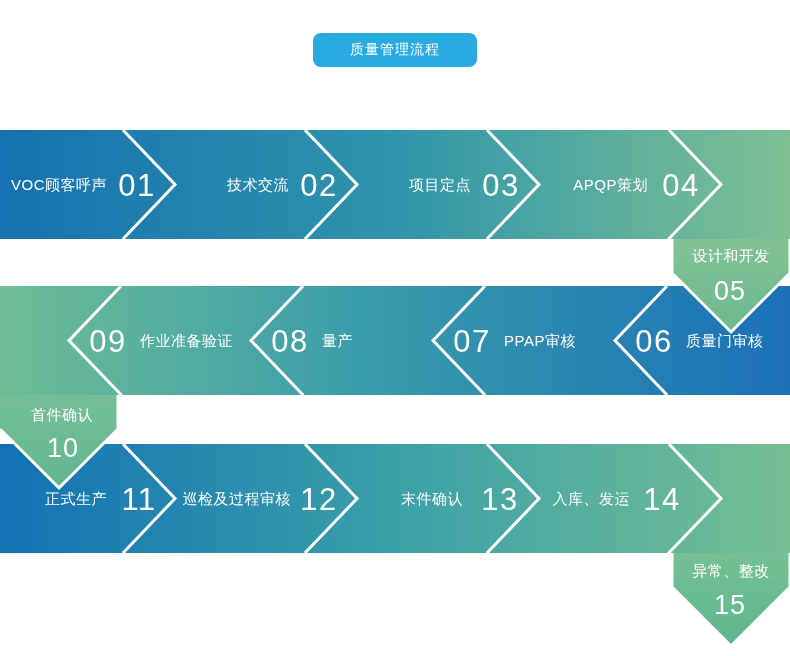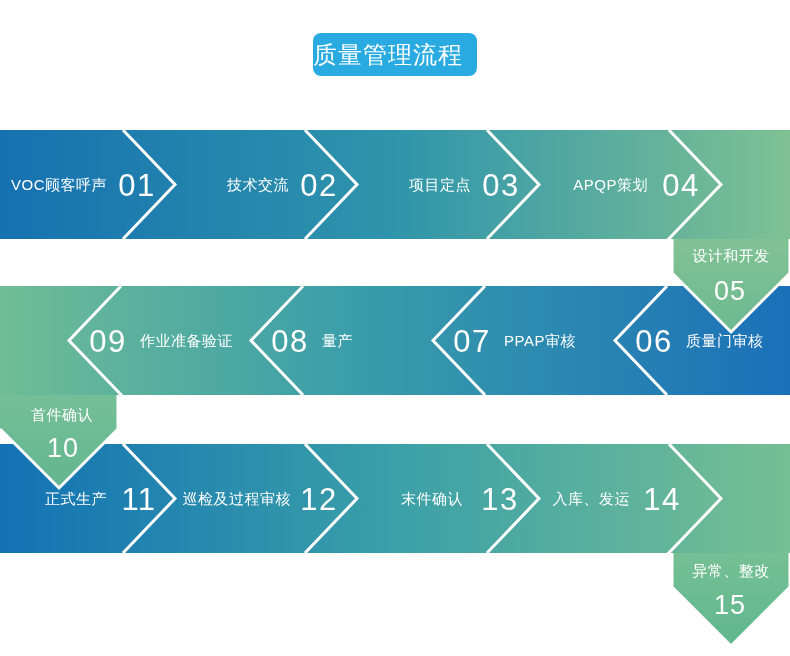--- a/index.html
+++ b/index.html
@@ -1,23 +1,23 @@
 <!DOCTYPE html>
 <html><head>
 <meta charset="utf-8">
 <style>
   html, body { margin: 0; padding: 0; background: #ffffff; }
   body { width: 790px; height: 656px; font-family: "Liberation Sans", "DejaVu Sans", sans-serif; }
   .stage { position: relative; width: 790px; height: 656px; overflow: hidden; background: #ffffff; }
 
   .title-badge {
-    position: absolute; left: 313px; top: 33px; width: 164px; height: 43px;
+    position: absolute; left: 313px; top: 33px; width: 164px; height: 34px;
     background: #29abe2; border-radius: 8px;
-    display: flex; align-items: center; justify-content: flex-start;
-    color: #ffffff; font-size: 24px; letter-spacing: 1px;
+    display: flex; align-items: center; justify-content: center;
+    color: #ffffff; font-size: 14px; letter-spacing: 1px;
   }
 
   svg.flow { position: absolute; left: 0; top: 0; }
 
   text { fill: #ffffff; }
   .step-label { font-size: 15px; letter-spacing: 0.5px; }
   .step-number { font-size: 31px; letter-spacing: 1.5px; }
   .conn-label { font-size: 15px; letter-spacing: 0.5px; }
   .conn-number { font-size: 27px; letter-spacing: 1px; }
 

